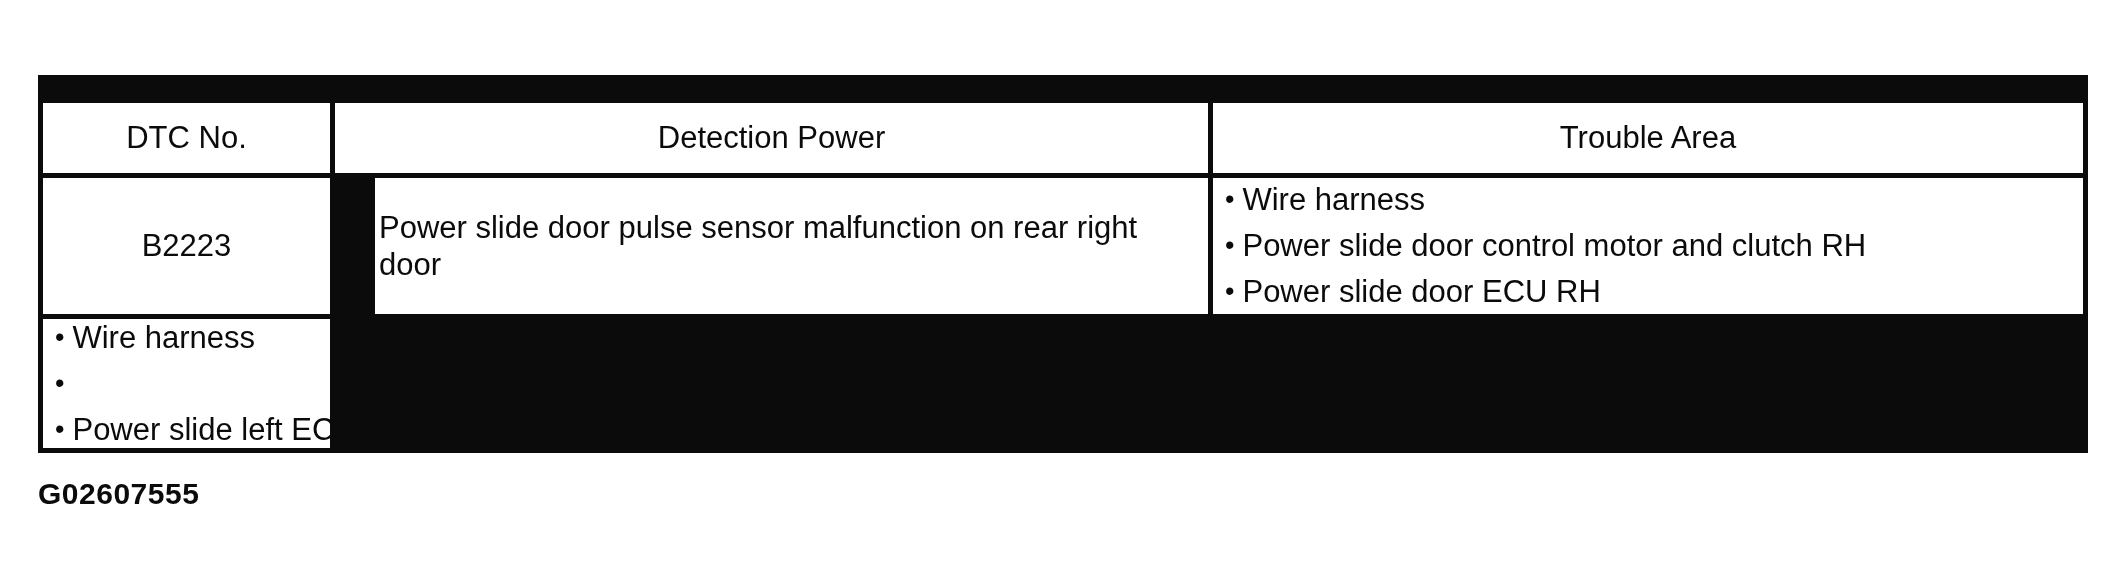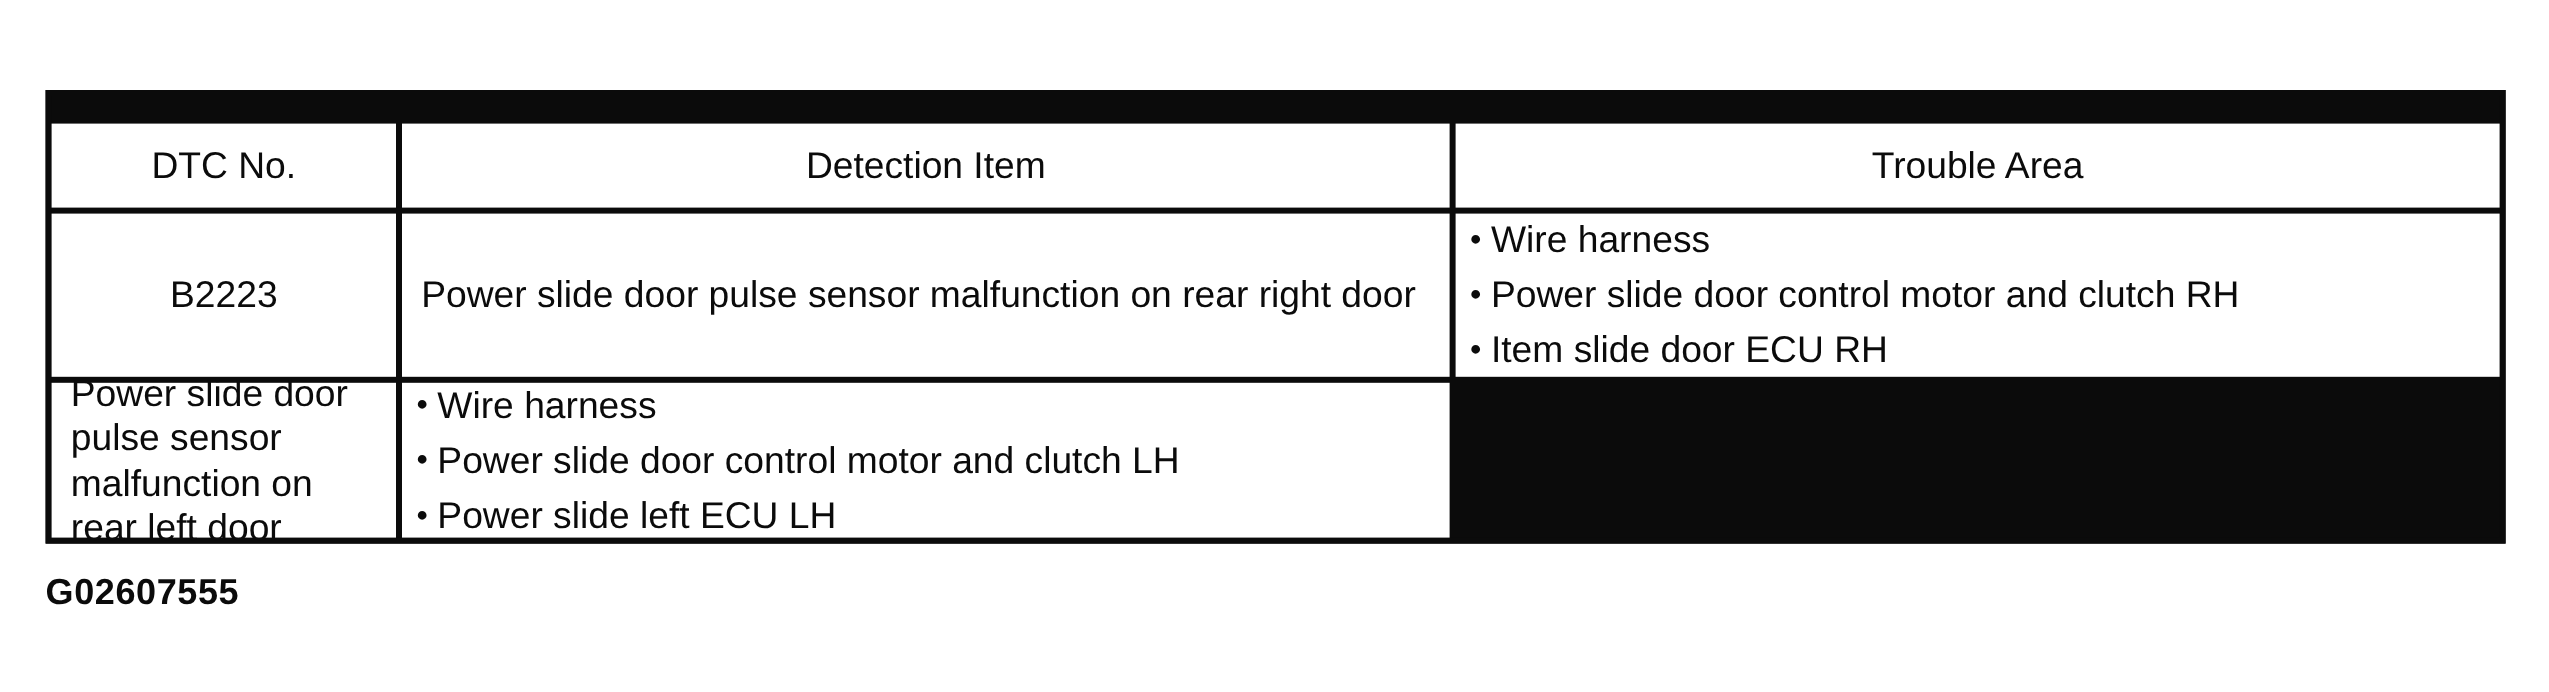--- a/index.html
+++ b/index.html
@@ -36,22 +36,23 @@
     align-items: center;
     justify-content: center;
     margin-top: 23px;
   }
   .cell.dtc {
     align-items: center;
     justify-content: center;
   }
   .cell.detect {
     align-items: center;
-    padding-left: 16px;
+    padding-left: 4px;
     padding-right: 8px;
+    margin-left: 40px;
   }
   .cell.trouble {
     flex-direction: column;
     justify-content: center;
     padding-left: 12px;
     padding-right: 8px;
   }
   .bullet-line {
     display: flex;
     align-items: center;
@@ -72,49 +73,47 @@
     letter-spacing: 0.5px;
     font-weight: bold;
   }
 </style>
 </head>
 <body>
 
 <div class="dtc-table">
 
   <div class="cell head">DTC No.</div>
-  <div class="cell head">Detection Item</div>
+  <div class="cell head">Detection Power</div>
   <div class="cell head">Trouble Area</div>
 
   <div class="cell dtc">B2223</div>
   <div class="cell detect">Power slide door pulse sensor malfunction on rear right door</div>
   <div class="cell trouble">
     <div class="bullet-line">
       <span class="bullet">•</span>
       <span>Wire harness</span>
     </div>
     <div class="bullet-line">
       <span class="bullet">•</span>
       <span>Power slide door control motor and clutch RH</span>
     </div>
     <div class="bullet-line">
       <span class="bullet">•</span>
-      <span>Item slide door ECU RH</span>
+      <span>Power slide door ECU RH</span>
     </div>
   </div>
 
-  <div class="cell detect">Power slide door pulse sensor malfunction on rear left door</div>
   <div class="cell trouble">
     <div class="bullet-line">
       <span class="bullet">•</span>
       <span>Wire harness</span>
     </div>
     <div class="bullet-line">
       <span class="bullet">•</span>
-      <span>Power slide door control motor and clutch LH</span>
     </div>
     <div class="bullet-line">
       <span class="bullet">•</span>
       <span>Power slide left ECU LH</span>
     </div>
   </div>
 
 </div>
 
 <div class="figure-caption">G02607555</div>

